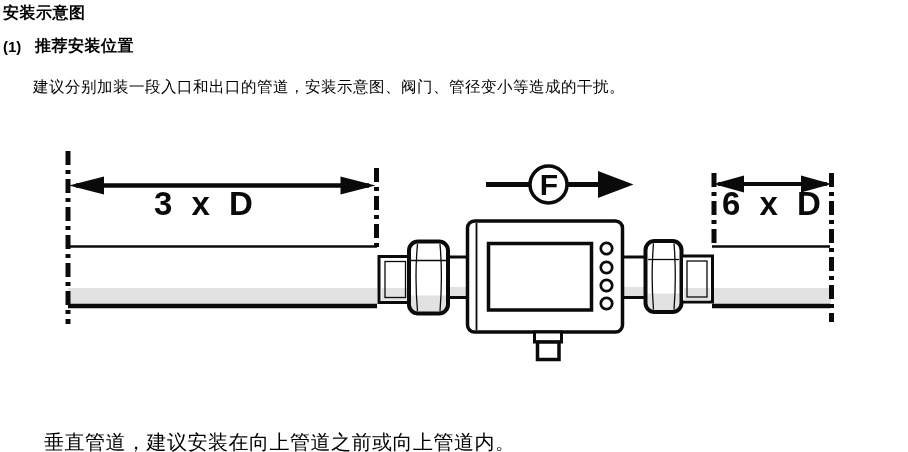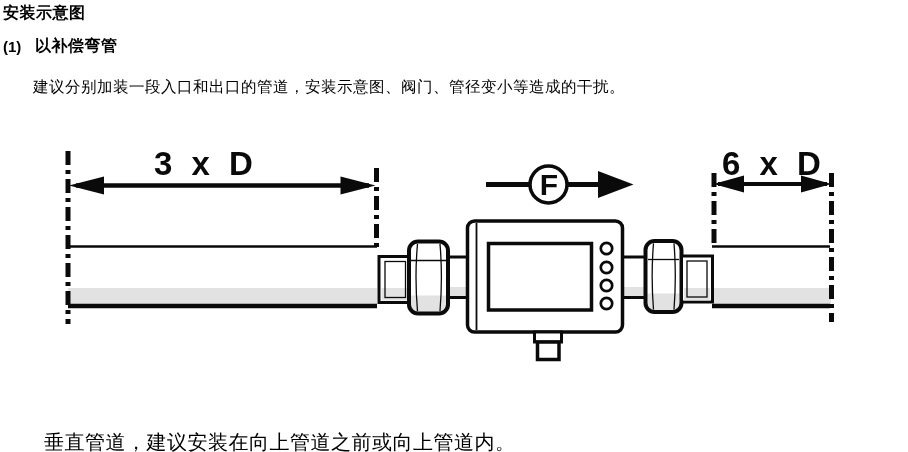--- a/index.html
+++ b/index.html
@@ -13,38 +13,38 @@
     border-radius:11px;
   }
   .abs{position:absolute;white-space:nowrap;}
   .doc-title{left:3px;top:3px;font-size:16px;font-weight:bold;letter-spacing:0.5px;}
   .sec-num{left:3px;top:38px;font-size:15px;font-weight:bold;}
   .sec-title{left:35px;top:36px;font-size:16px;font-weight:bold;letter-spacing:0.5px;}
   .intro{left:33px;top:77px;font-size:15.5px;letter-spacing:0.5px;}
   .note{left:44px;top:429px;font-size:20px;letter-spacing:0.5px;text-align:right;}
   .dim-label{
     font-size:33px;font-weight:bold;letter-spacing:5px;
-    transform:translateX(-50%);line-height:1;color:#0a0a0a;
+    transform:translateX(-50%);line-height:1;color:#0a0a0a;margin-top:40px;
   }
   .lbl-3xd{left:206px;top:147px;}
   .lbl-1xd{left:774px;top:147px;}
   .flow-label{
     left:549px;top:186px;transform:translate(-50%,-52%);
     font-size:30px;font-weight:bold;line-height:1;color:#0a0a0a;
   }
   svg{position:absolute;left:0;top:0;}
 </style>
 </head>
 <body>
 
 <div class="page">
 
   <div class="abs doc-title">安装示意图</div>
   <div class="abs sec-num">(1)</div>
-  <div class="abs sec-title">以补偿弯管</div>
+  <div class="abs sec-title">推荐安装位置</div>
   <div class="abs intro">建议分别加装一段入口和出口的管道，安装示意图、阀门、管径变小等造成的干扰。</div>
   <div class="abs note">垂直管道，建议安装在向上管道之前或向上管道内。</div>
 
   <svg width="908" height="452" viewBox="0 0 908 452">
     <defs>
       <clipPath id="hexLclip">
           <rect x="409" y="241.5" width="39" height="72" rx="9"></rect>
         </clipPath>
       <clipPath id="hexRclip">
           <rect x="645.5" y="241" width="36" height="71" rx="9"></rect>

